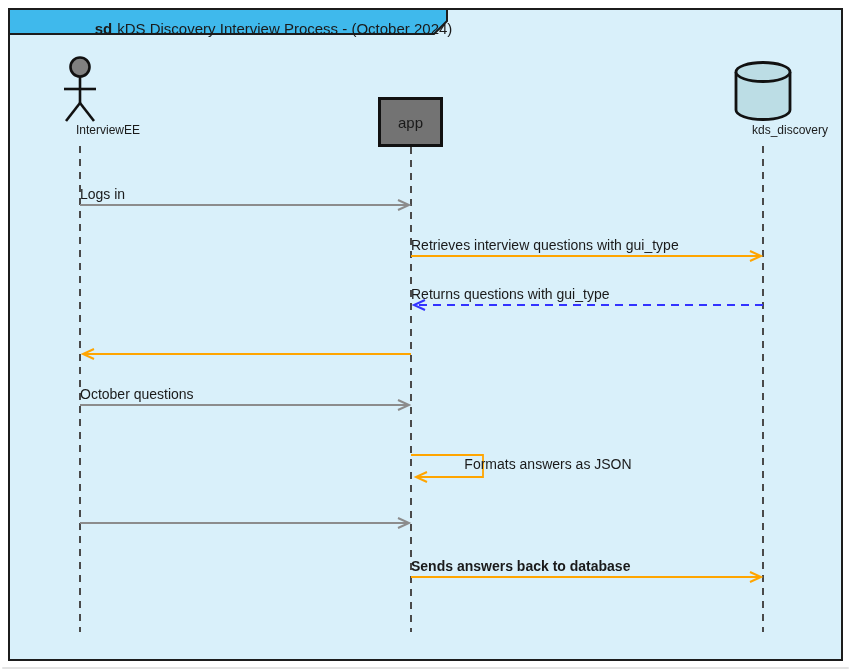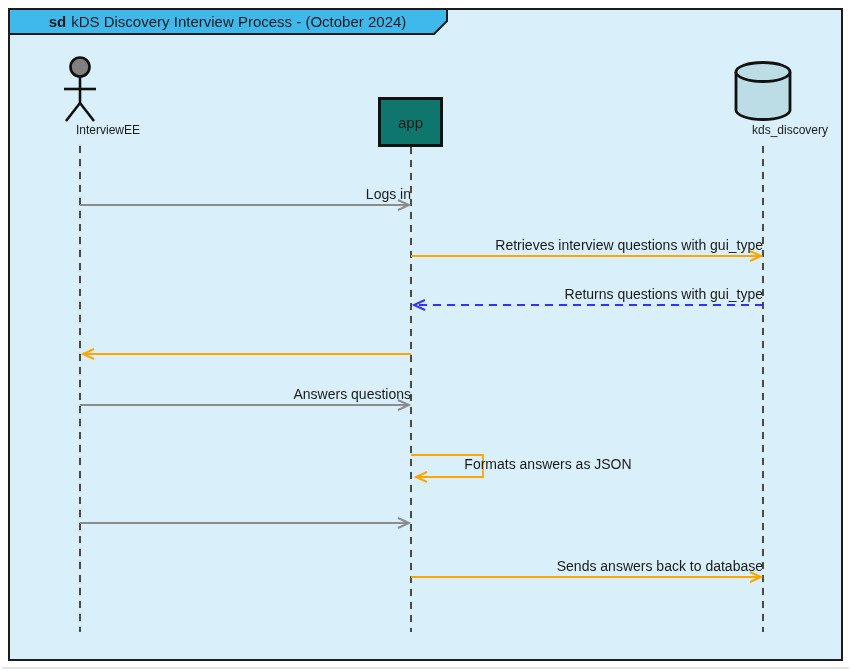--- a/index.html
+++ b/index.html
@@ -6,25 +6,25 @@
   .stage {
     position:relative; width:851px; height:671px; overflow:hidden;
     font-family:"Liberation Sans", sans-serif; background:#ffffff;
   }
   .frame {
     position:absolute; left:8px; top:8px; width:835px; height:653px;
     box-sizing:border-box; border:2px solid #1c1c1c;
   }
   .overlay { position:absolute; left:0; top:0; }
   .txt { position:absolute; color:#1a1a1a; line-height:1.15; }
-  .msg-label { font-size:14px; text-align:right; }
+  .msg-label { font-size:14px; text-align:left; }
   .pname { font-size:12px; text-align:right; }
   .title-tab-text {
-    left:9px; top:9px; width:437px; height:25px; line-height:25px;
-    text-align:center; font-size:15px; white-space:nowrap;
+    left:9px; top:16px; width:437px; height:25px; line-height:25px;
+    text-align:center; font-size:15px; white-space:nowrap;padding-left:46px;
   }
   .title-kw { font-weight:bold; margin-right:5px; }
   .app-box {
     position:absolute; left:378px; top:97px; width:65px; height:50px;
     box-sizing:border-box; border:3px solid #111111;
     display:flex; align-items:center; justify-content:center;
     font-size:15px; color:#1a1a1a;
   }
   .window-edge {
     position:absolute; left:2px; top:667px; width:847px; height:2px;
@@ -78,26 +78,26 @@
     <polyline points="411,455 483,455 483,477 416,477" fill="none" stroke-width="1.8" marker-end="url(#mk-orange)" stroke="#FFA500"></polyline>
     <line x1="80" y1="523" x2="409" y2="523" stroke-width="1.8" marker-end="url(#mk-gray)" stroke="#8C8C8C"></line>
     <line x1="411" y1="577" x2="761" y2="577" stroke-width="1.8" marker-end="url(#mk-orange)" stroke="#FFA500"></line>
   </svg>
 
   <div class="txt title-tab-text">
     <span class="title-kw">sd</span><span>kDS Discovery Interview Process - (October 2024)</span>
   </div>
 
   <div class="txt pname" style="left:20px; top:124px; width:120px;">InterviewEE</div>
-  <div class="app-box" style="background-color: #0f766e;">
+  <div class="app-box" style="background-color: #737373;">
     <span>app</span>
   </div>
   <div class="txt pname" style="left:708px; top:124px; width:120px;">kds_discovery</div>
 
   <div class="txt msg-label" style="left:80px; top:186px; width:331px;">Logs in</div>
   <div class="txt msg-label" style="left:411px; top:286px; width:352px;">Returns questions with gui_type</div>
   <div class="txt msg-label" style="left:411px; top:237px; width:352px;">Retrieves interview questions with gui_type</div>
-  <div class="txt msg-label" style="left:80px; top:386px; width:331px;">Answers questions</div>
+  <div class="txt msg-label" style="left:80px; top:386px; width:331px;">October questions</div>
   <div class="txt msg-label" style="left:433px; top:456px; width:230px; text-align:center;">Formats answers as JSON</div>
-  <div class="txt msg-label" style="left:411px; top:558px; width:352px;">Sends answers back to database</div>
+  <div class="txt msg-label" style="left:411px; top:558px; width:352px;font-weight:bold;">Sends answers back to database</div>
 
   <div class="window-edge"></div>
 </div>
 
 </body></html>

